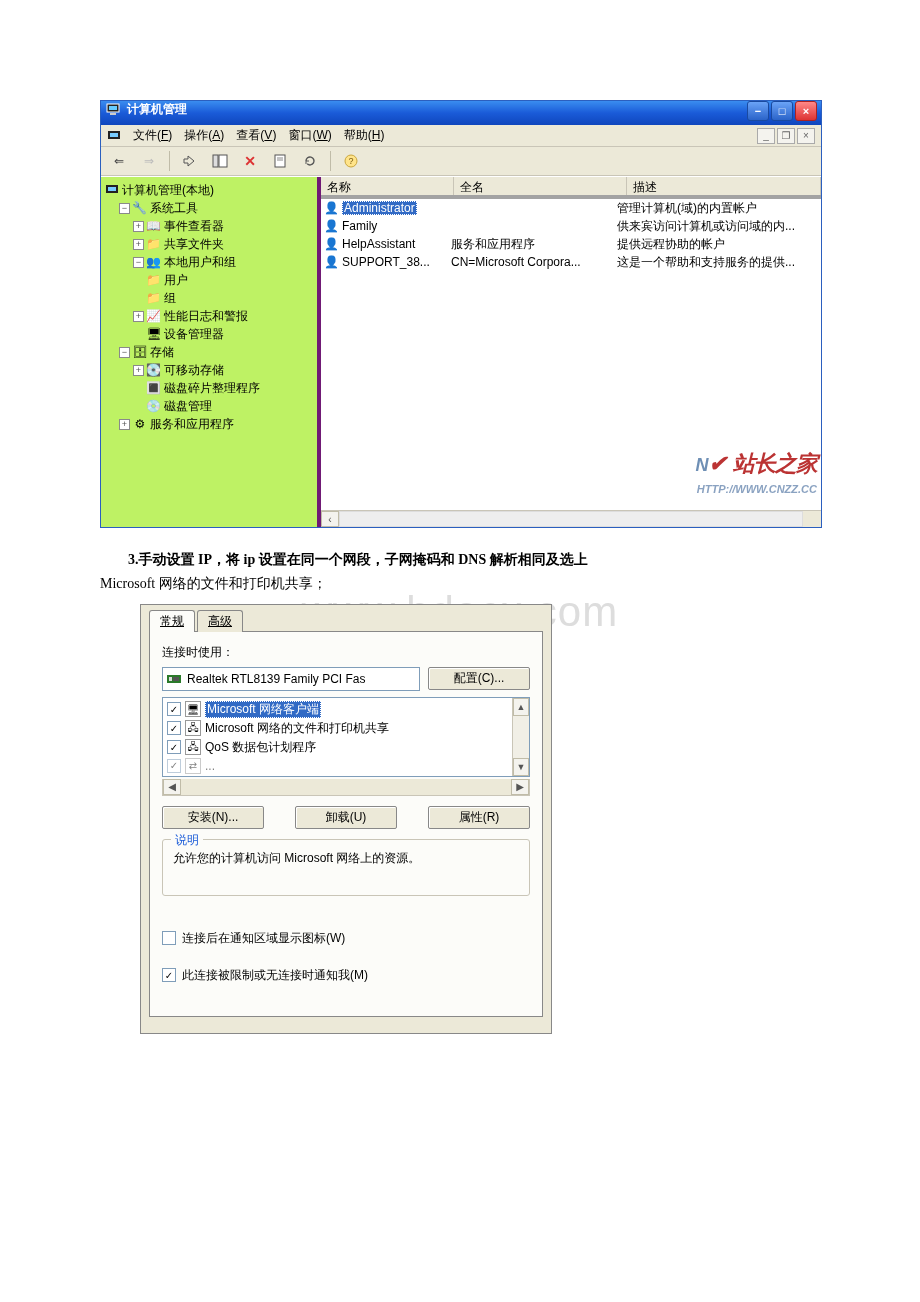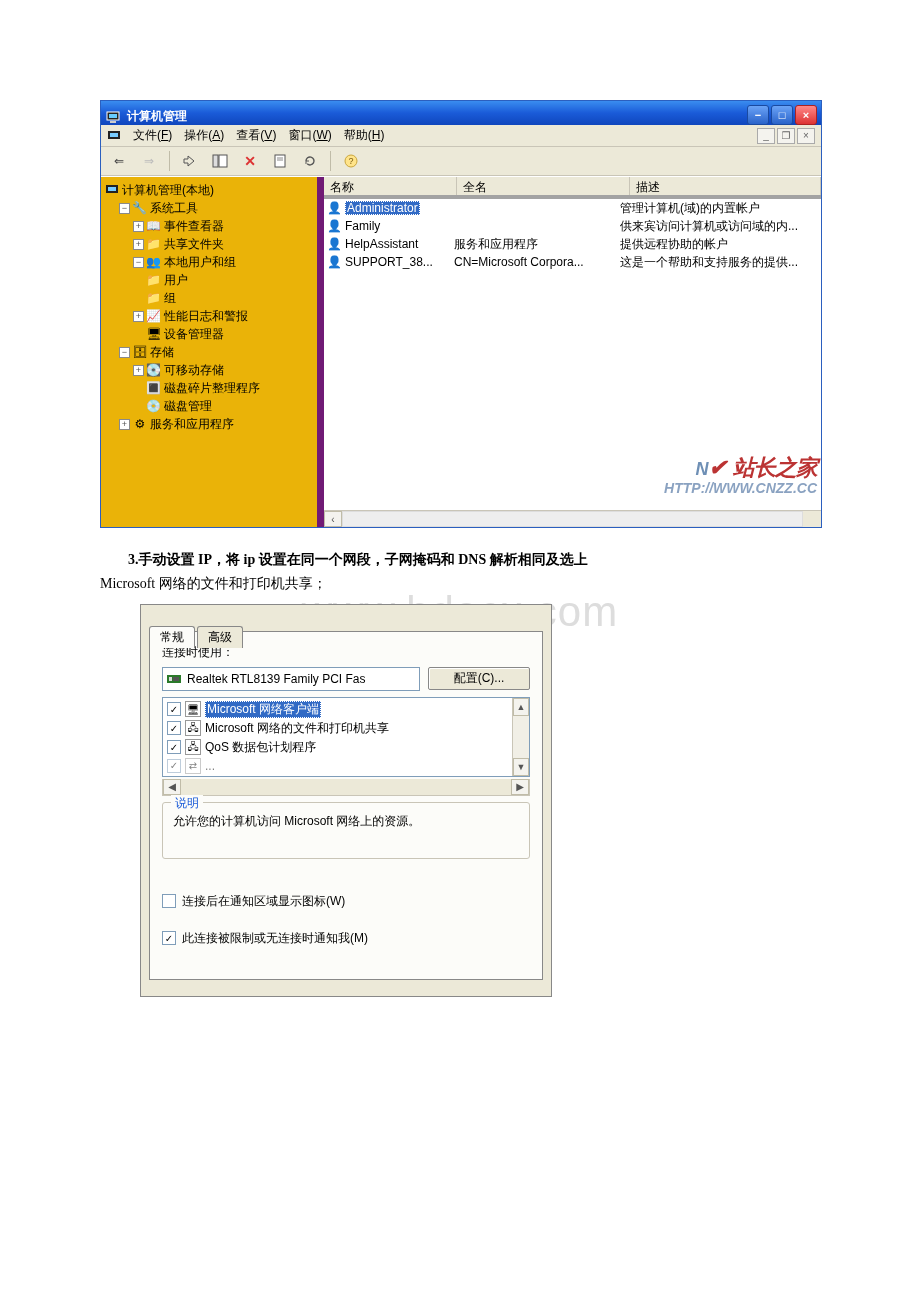--- a/index.html
+++ b/index.html
@@ -21,21 +21,21 @@
     margin: 0 auto 20px auto;
     font-family: "SimSun", "宋体", Tahoma, sans-serif;
     font-size: 12px;
     position: relative;
   }
   .titlebar {
     height: 24px;
     background: linear-gradient(to bottom, #3a8df0 0%, #1a5bd8 50%, #0f46bd 100%);
     color: #fff;
     display: flex;
-    align-items: flex-end;
+    align-items: flex-start;
     padding: 0 4px;
     font-weight: bold;
   }
   .titlebar .icon {
     width: 16px; height: 16px;
     display: inline-flex; align-items: center; justify-content: center;
     margin-right: 6px;
   }
   .winbtns { margin-left: auto; display: flex; gap: 2px; }
   .winbtn {
@@ -81,22 +81,22 @@
   }
   .sep { width:1px; height:20px; background:#c0bca8; margin:0 2px; }
 
   .client {
     display: flex;
     background: #fff;
     border-top: 1px solid #fff;
   }
   .tree {
     width: 210px;
-    border-right: 7px solid #701a75;
-    background: #eab308;
+    border-right: 4px solid #701a75;
+    background: #bef264;
     padding: 4px 2px 4px 4px;
     line-height: 18px;
   }
   .tree .node { display:flex; align-items:center; gap:3px; white-space:nowrap; }
   .plusbox {
     width:9px;height:9px;border:1px solid #8a8a8a;display:inline-flex;
     align-items:center;justify-content:center;font-size:9px;line-height:1;background:#fff;color:#555;
   }
   .ind0 {padding-left:0;} .ind1{padding-left:14px;} .ind2{padding-left:28px;} .ind3{padding-left:42px;}
   .ticon { width:14px;height:14px;display:inline-flex;align-items:center;justify-content:center; }
@@ -169,21 +169,21 @@
     padding-bottom: 16px;
   }
   .tabs { display:flex; padding: 4px 8px 0 8px; }
   .tab {
     padding: 2px 10px;
     border: 1px solid #888;
     border-bottom: none;
     background: #ece9d8;
     margin-right: 2px;
     border-radius: 3px 3px 0 0;
-    position:relative; top:17px;
+    position:relative; top:1px;text-decoration:underline;
   }
   .tab.active { background:#fcfcf9; z-index:2; }
   .tabpage {
     margin: 0 8px;
     border: 1px solid #888;
     background: #fcfcf9;
     padding: 12px;
   }
   .field-row { display:flex;align-items:center;gap:8px;margin:6px 0; }
   .adapter-box {
@@ -436,21 +436,21 @@
                 <span>SUPPORT_38...</span>
               </div>
           <div class="c2">CN=Microsoft Corpora...</div>
           <div class="c3">这是一个帮助和支持服务的提供...</div>
         </div>
       </div>
 
 
       <div class="watermark-logo">
         <div style="font-size:22px;color:#b33;"><span style="color:#6e8fb5;font-size:18px">N</span>✔ <span style="letter-spacing:-1px">站长之家</span></div>
-        <div style="font-size:14px;color:#8aa2c1;margin-top:2px">HTTP://WWW.CNZZ.CC</div>
+        <div style="font-size:11px;color:#8aa2c1;margin-top:9px">HTTP://WWW.CNZZ.CC</div>
       </div>
 
       <div class="hscroll" style="position:absolute;left:0;right:0;bottom:0">
         <span class="arrow">‹</span>
         <span class="track"></span>
         <span class="arrow" style="visibility:hidden">›</span>
       </div>
     </div>
   </div>
 </div>
@@ -509,20 +509,25 @@
         <span class="tr"></span>
         <span class="ar">▼</span>
       </div>
     </div>
     <div class="lb-hsb">
       <span class="ar">◀</span>
       <span class="tr"></span>
       <span class="ar">▶</span>
     </div>
 
+    <div class="btn-row">
+      <div class="btn">安装(N)...</div>
+      <div class="btn">卸载(U)</div>
+      <div class="btn">属性(R)</div>
+    </div>
 
     <div class="groupbox">
       <span class="legend">说明</span>
       <div>允许您的计算机访问 Microsoft 网络上的资源。</div>
       <div style="height:18px"></div>
     </div>
 
     <div style="height:14px"></div>
     <div class="chk-line">
       <span class="cb"></span>

